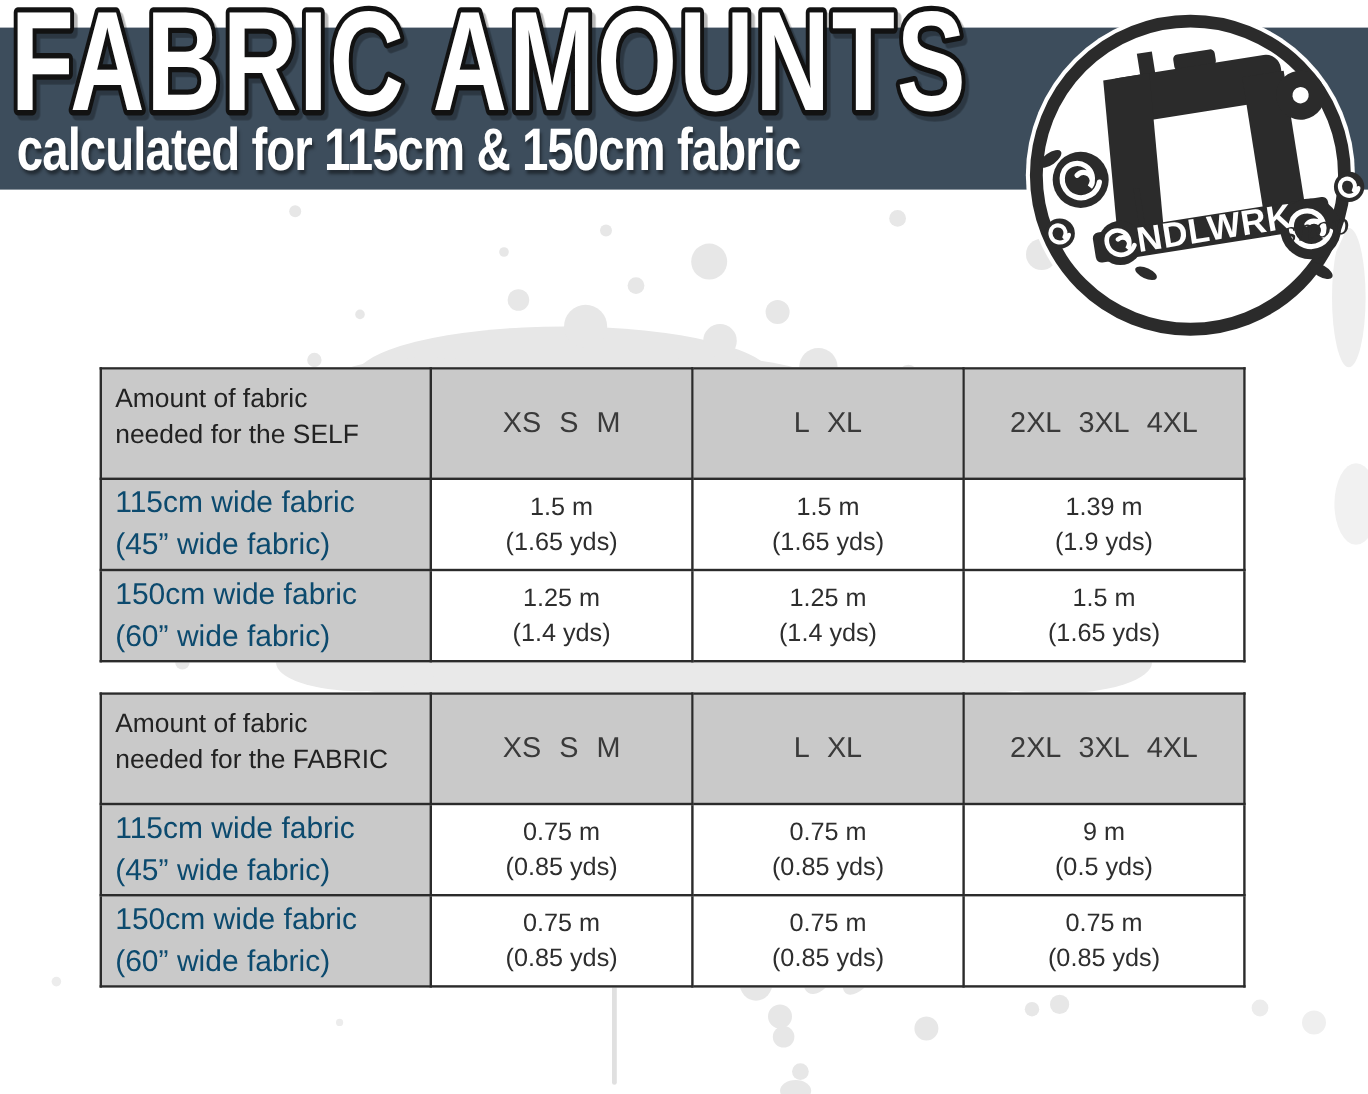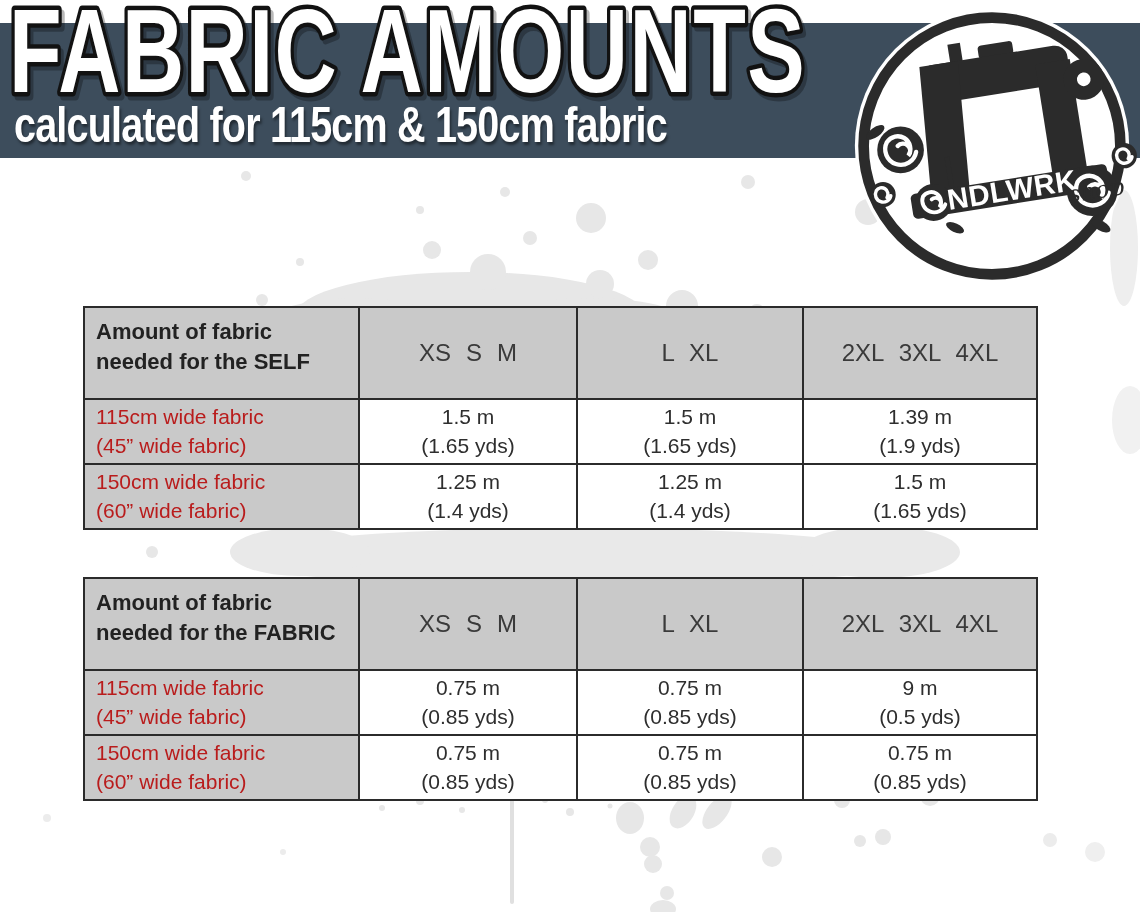--- a/index.html
+++ b/index.html
@@ -36,29 +36,29 @@
   table.fab{
     position:absolute;z-index:5;
     border-collapse:collapse;table-layout:fixed;
     background:#ffffff;
     font-family:"Liberation Sans",sans-serif;
   }
   table.fab td{border:2px solid #2b2b2b;overflow:hidden;}
   td.gray{background:#c9c9c9;}
   td.title-cell{
     vertical-align:top;padding:9px 8px 0 11px;
-    font-size:22px;font-weight:bold;color:#222222;line-height:1.35;
+    font-size:22px;font-weight:normal;color:#222222;line-height:1.35;
   }
   td.size-cell{
     text-align:center;vertical-align:middle;
     font-size:24px;color:#3a3a3a;word-spacing:0.35em;
   }
   td.label-cell{
     vertical-align:middle;padding:2px 6px 2px 11px;
-    font-size:21px;color:#b91c1c;line-height:1.4;
+    font-size:25px;color:#0c4a6e;line-height:1.4;
   }
   td.value-cell{
     text-align:center;vertical-align:middle;background:#ffffff;
     font-size:21px;color:#2e2e2e;line-height:1.4;
   }
   tr.r-hdr{height:92px;}
   tr.r-data1{height:64px;}
   tr.r-data2{height:59px;}
 </style>
 </head>

